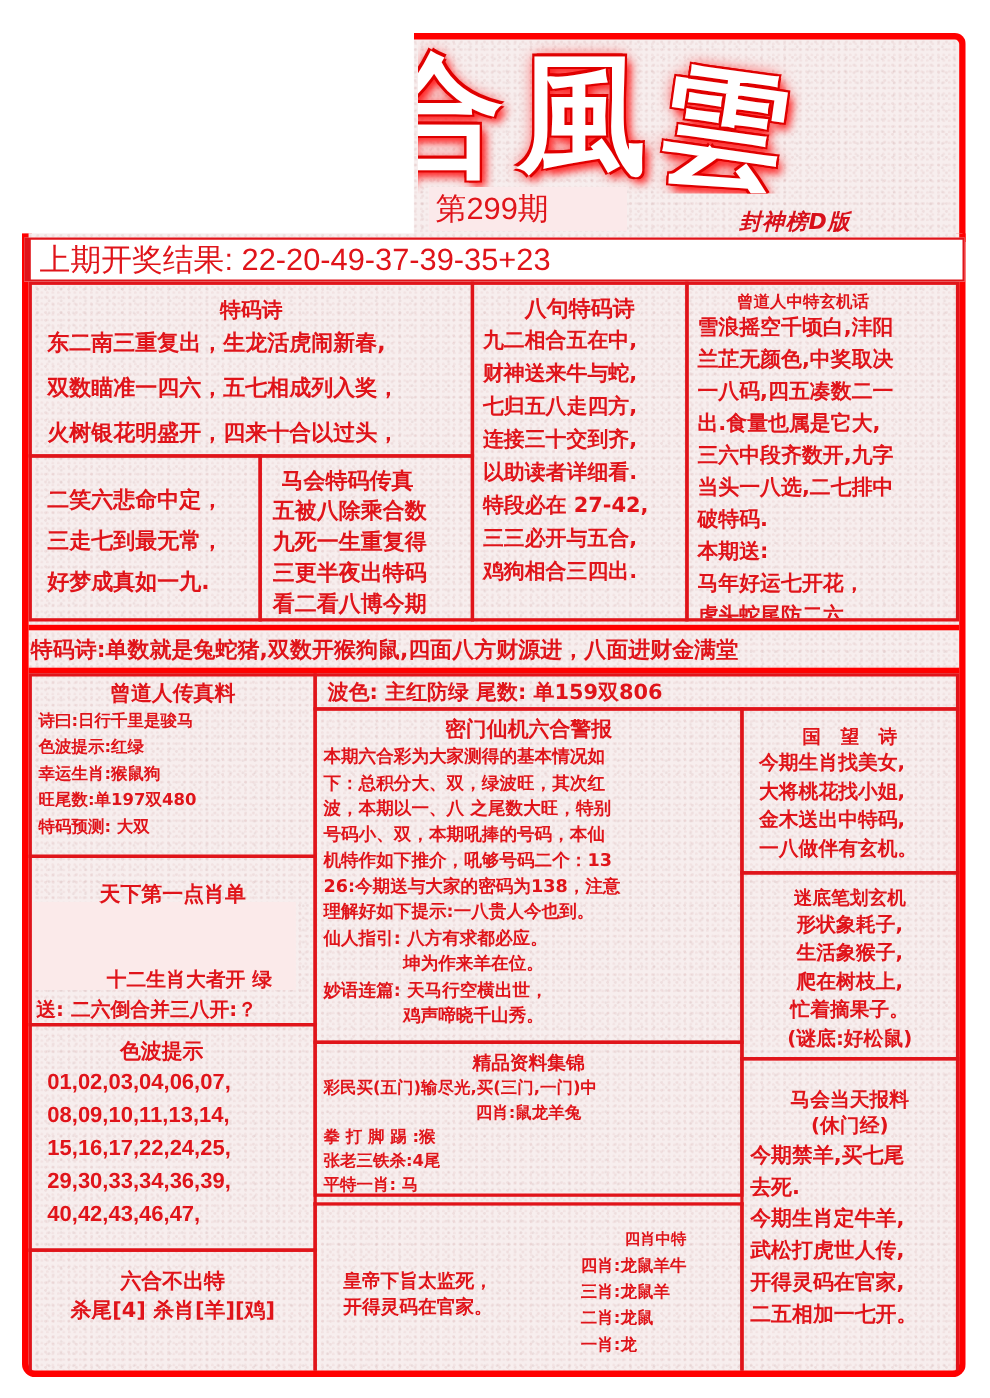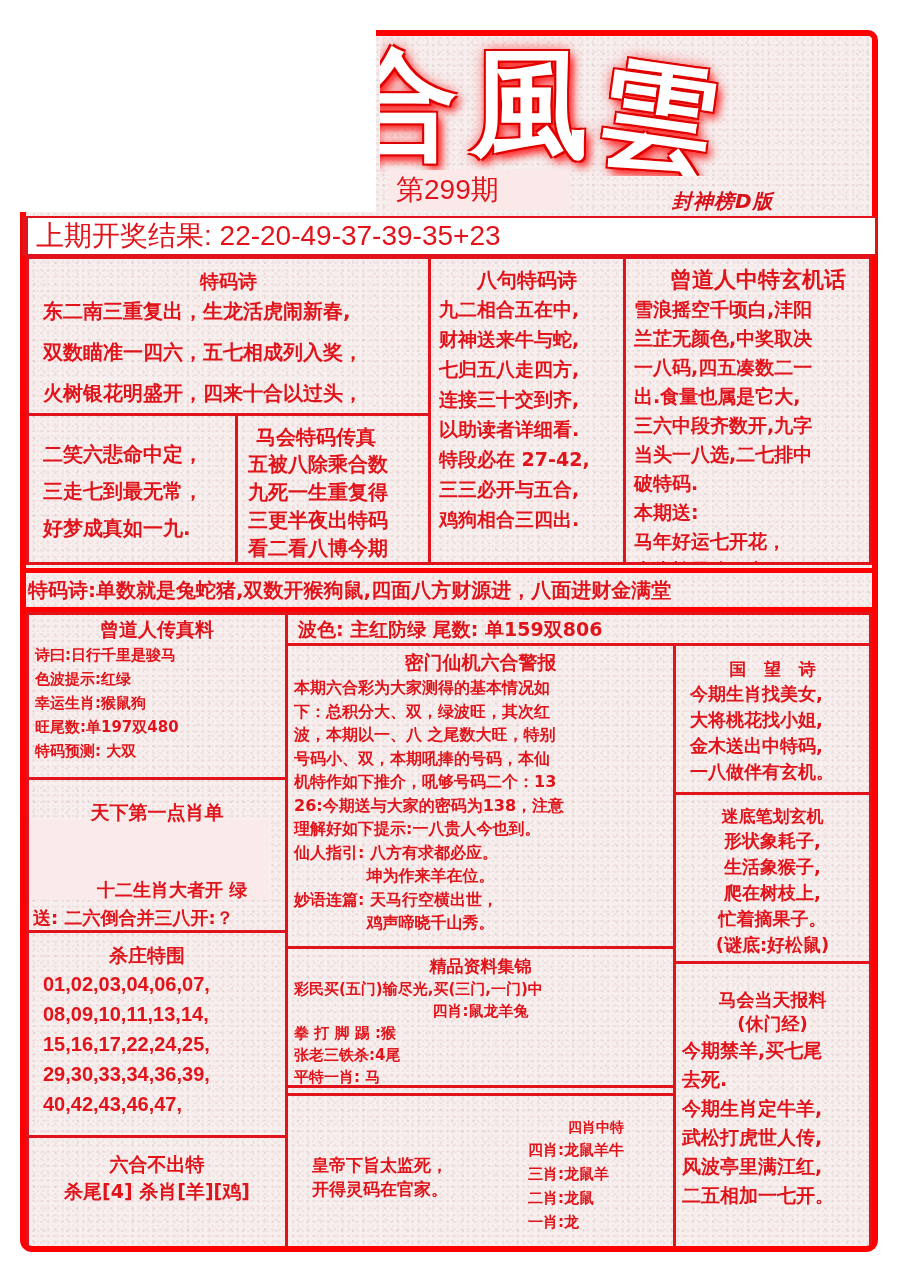--- a/index.html
+++ b/index.html
@@ -82,21 +82,21 @@
     <div class="t" style="font-size:19px;line-height:30px;">七归五八走四方,</div>
     <div class="t" style="font-size:19px;line-height:30px;">连接三十交到齐,</div>
     <div class="t" style="font-size:19px;line-height:30px;">以助读者详细看.</div>
     <div class="t" style="font-size:19px;line-height:30px;">特段必在 27-42,</div>
     <div class="t" style="font-size:19px;line-height:30px;">三三必开与五合,</div>
     <div class="t" style="font-size:19px;line-height:30px;">鸡狗相合三四出.</div>
   </div>
 </div>
 
 <div class="cell" style="left:623px;top:256px;width:249px;height:309px;">
-  <div class="t" style="font-size:22px;margin:6px 0 0 44px;">曾道人中特玄机话</div>
+  <div class="t" style="font-size:15px;margin:6px 0 0 44px;">曾道人中特玄机话</div>
   <div style="padding-left:8px;">
     <div class="t" style="font-size:19px;line-height:29px;">雪浪摇空千顷白,沣阳</div>
     <div class="t" style="font-size:19px;line-height:29px;">兰芷无颜色,中奖取决</div>
     <div class="t" style="font-size:19px;line-height:29px;">一八码,四五凑数二一</div>
     <div class="t" style="font-size:19px;line-height:29px;">出.食量也属是它大,</div>
     <div class="t" style="font-size:19px;line-height:29px;">三六中段齐数开,九字</div>
     <div class="t" style="font-size:19px;line-height:29px;">当头一八选,二七排中</div>
     <div class="t" style="font-size:19px;line-height:29px;">破特码.</div>
     <div class="t" style="font-size:19px;line-height:29px;">本期送:</div>
     <div class="t" style="font-size:19px;line-height:29px;">马年好运七开花，</div>
@@ -120,21 +120,21 @@
 </div>
 
 <div class="cell" style="left:26px;top:777px;width:262px;height:156px;">
   <div style="position:absolute;left:0;top:40px;width:240px;height:80px;background:#fbeaea;"></div>
   <div class="ttl" style="position:relative;font-size:19px;margin-top:20px;">天下第一点肖单</div>
   <div class="t" style="position:absolute;left:68px;top:98px;font-size:18px;">十二生肖大者开 绿</div>
   <div class="t" style="position:absolute;left:4px;top:126px;font-size:18px;">送: 二六倒合并三八开:？</div>
 </div>
 
 <div class="cell" style="left:26px;top:930px;width:262px;height:208px;">
-  <div class="ttl" style="font-size:19px;margin:10px 0 0 0;padding-right:20px;">杀庄特围</div>
+  <div class="ttl" style="font-size:19px;margin:10px 0 0 0;padding-right:20px;">色波提示</div>
   <div style="padding-left:14px;">
     <div class="t" style="font-family:'Liberation Sans',sans-serif;font-size:20px;line-height:30px;">01,02,03,04,06,07,</div>
     <div class="t" style="font-family:'Liberation Sans',sans-serif;font-size:20px;line-height:30px;">08,09,10,11,13,14,</div>
     <div class="t" style="font-family:'Liberation Sans',sans-serif;font-size:20px;line-height:30px;">15,16,17,22,24,25,</div>
     <div class="t" style="font-family:'Liberation Sans',sans-serif;font-size:20px;line-height:30px;">29,30,33,34,36,39,</div>
     <div class="t" style="font-family:'Liberation Sans',sans-serif;font-size:20px;line-height:30px;">40,42,43,46,47,</div>
   </div>
 </div>
 
 <div class="cell" style="left:26px;top:1135px;width:262px;height:111px;border-bottom:none;">
@@ -206,16 +206,16 @@
 </div>
 
 <div class="cell" style="left:673px;top:961px;width:199px;height:285px;border-bottom:none;">
   <div class="ttl" style="font-size:18px;margin-top:24px;line-height:24px;">马会当天报料</div>
   <div class="ttl" style="font-size:18px;line-height:24px;">(休门经)</div>
   <div style="padding-left:6px;">
     <div class="t" style="font-size:19px;line-height:29px;">今期禁羊,买七尾</div>
     <div class="t" style="font-size:19px;line-height:29px;">去死.</div>
     <div class="t" style="font-size:19px;line-height:29px;">今期生肖定牛羊,</div>
     <div class="t" style="font-size:19px;line-height:29px;">武松打虎世人传,</div>
-    <div class="t" style="font-size:19px;line-height:29px;">风波亭里满江红,</div>
+    <div class="t" style="font-size:19px;line-height:29px;">开得灵码在官家,</div>
     <div class="t" style="font-size:19px;line-height:29px;">二五相加一七开。</div>
   </div>
 </div>
 
 </body></html>

